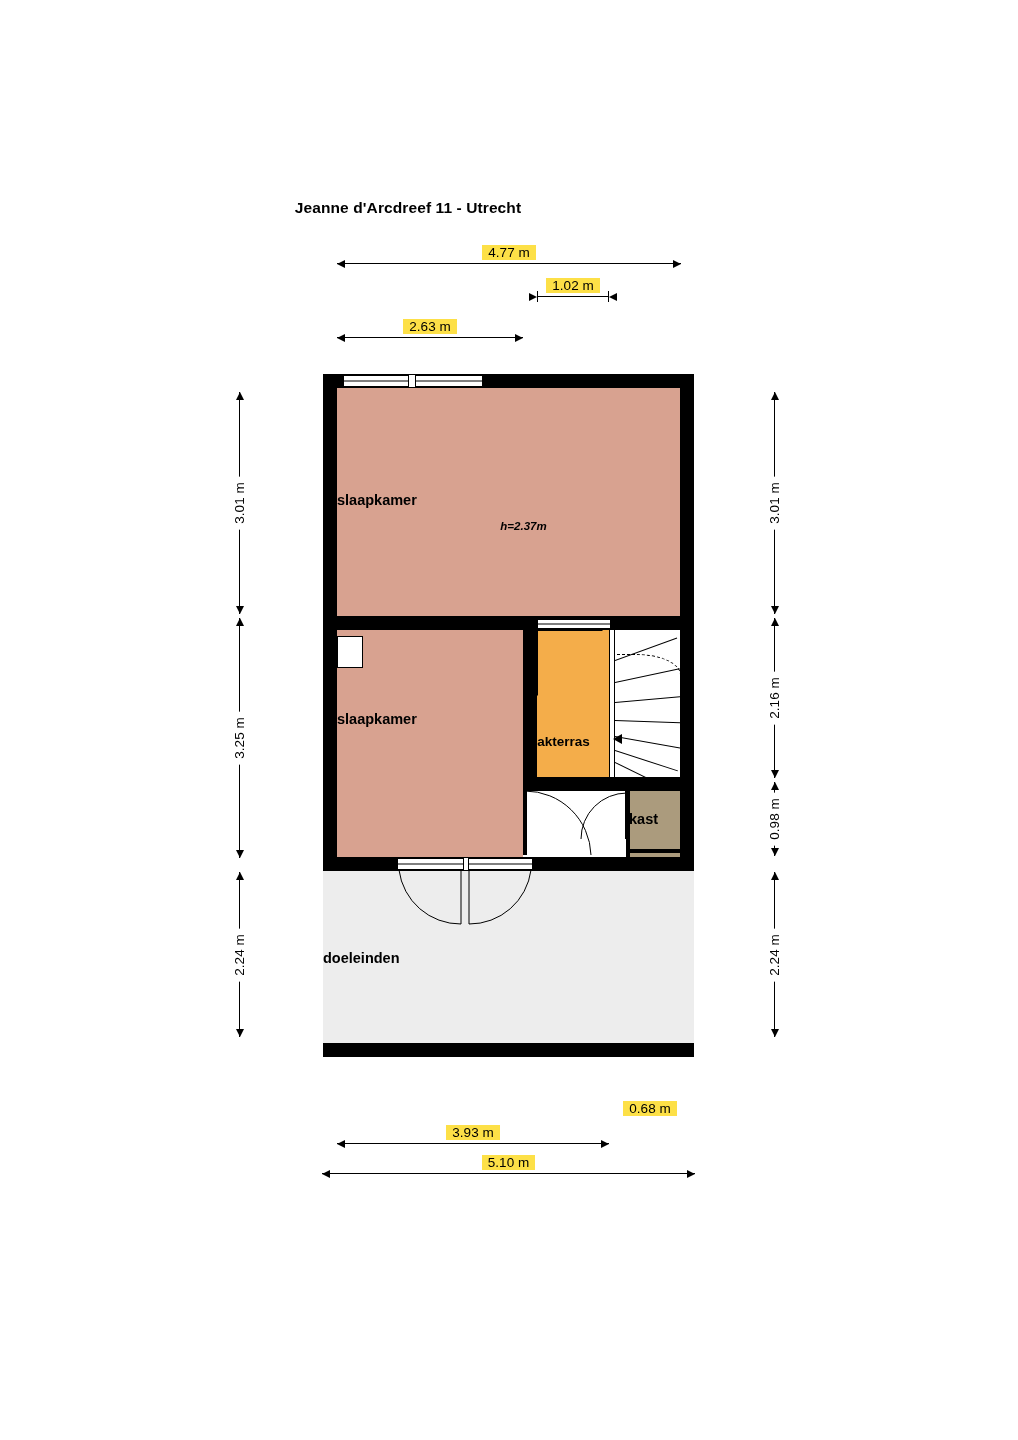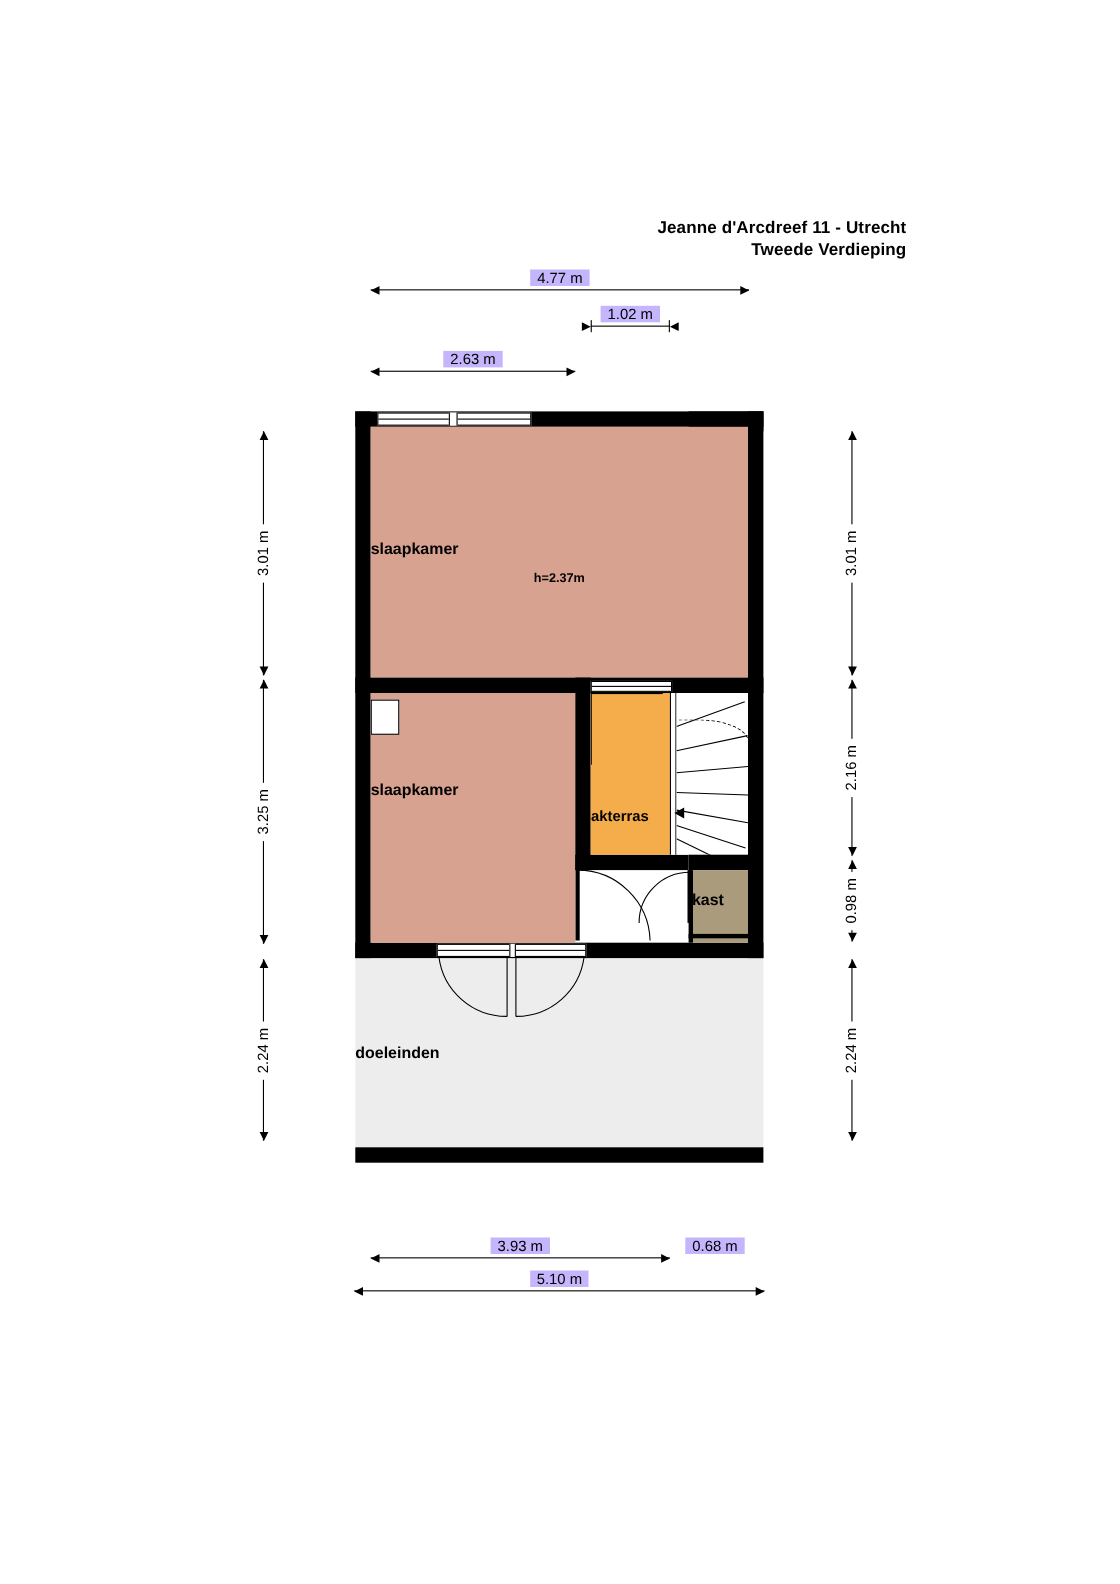--- a/index.html
+++ b/index.html
@@ -17,23 +17,23 @@
   }
   .page {
     position: absolute;
     inset: 0;
   }
 
   
   .title-block {
     position: absolute;
     top: 198px;
-    left: 12px;
+    left: 2px;
     width: 812px;
-    text-align: right;
+    text-align: center;
   }
   .title-line1 {
     font-size: 15.5px;
     font-weight: bold;
     letter-spacing: 0.1px;
     line-height: 20px;
   }
   .title-line2 {
     font-size: 15.5px;
     font-weight: bold;
@@ -74,21 +74,21 @@
   .dim-h .arr-r { right: 0; border-left: 8px solid #000; }
   .dim-h .arr-l-out { left: -8px; border-left: 8px solid #000; }
   .dim-h .arr-r-out { right: -8px; border-right: 8px solid #000; }
   .dim-h .lbl {
     position: absolute;
     top: -3px;
     left: 0;
     right: 0;
     text-align: center;
     font-size: 13.5px;
-    background: #c4b5fd;
+    background: #fde047;
     padding: 0 6px;
     width: fit-content;
     margin: 0 auto;
   }
 
   .dim-v {
     position: absolute;
     width: 22px;
   }
   .dim-v .line {
@@ -200,21 +200,20 @@
     border-right: 9px solid #000;
   }
 </style>
 </head>
 <body>
 
 <div class="page">
 
   <div class="title-block">
     <div class="title-line1">Jeanne d'Arcdreef 11 - Utrecht</div>
-    <div class="title-line2">Tweede Verdieping</div>
   </div>
 
   <div class="dim-h" style="left:337px; top:248px; width:344px;">
     <div class="line"></div>
     <div class="arr arr-l"></div>
     <div class="arr arr-r"></div>
     <div class="lbl">4.77 m</div>
   </div>
 
   <div class="dim-h" style="left:337px; top:281px; width:186px;margin-top:41px;">
@@ -294,21 +293,21 @@
     <div class="wall" style="left:0px; top:0px; width:14px; height:497px;"></div>
 
     <div class="wall" style="left:357px; top:0px; width:14px; height:497px;"></div>
 
     <div class="wall" style="left:0px; top:483px; width:371px; height:14px;"></div>
 
     <div class="wall" style="left:303px; top:0px; width:68px; height:18px;"></div>
 
     <div class="room fill-bed" style="left:14px; top:14px; width:343px; height:228px;"></div>
     <div class="room-label" style="top:118px; left:14px; width:343px;">slaapkamer</div>
-    <div class="room-sub" style="top:146px; left:14px; width:343px;">h=2.37m</div>
+    <div class="room-sub" style="top:146px; left:29px; width:343px;font-style:italic;">h=2.37m</div>
 
     <div class="window" style="left:20px; top:1px; width:140px; height:12px;"></div>
     <div style="position:absolute; left:85px; top:1px; width:8px; height:12px; border-left:1px solid #000; border-right:1px solid #000; box-sizing:border-box; background:#fff;"></div>
 
     <div class="wall" style="left:0px; top:242px; width:371px; height:14px;"></div>
 
     <div class="room fill-bed" style="left:14px; top:256px; width:186px; height:227px;"></div>
     <div class="room-label" style="top:337px; left:14px; width:186px;">slaapkamer</div>
 
     <div style="position:absolute; left:14px; top:262px; width:26px; height:32px; background:#fff; border:1px solid #000; box-sizing:border-box;"></div>
@@ -372,21 +371,21 @@
 
   </div>
 
   <div class="dim-h" style="left:337px; top:1128px; width:272px;">
     <div class="line"></div>
     <div class="arr arr-l"></div>
     <div class="arr arr-r"></div>
     <div class="lbl">3.93 m</div>
   </div>
 
-  <div class="dim-h" style="left:609px; top:1128px; width:82px;">
+  <div class="dim-h" style="left:609px; top:1104px; width:82px;">
     <div class="lbl" style="position:absolute; top:-3px; left:0; right:0;">0.68 m</div>
   </div>
 
   <div class="dim-h" style="left:322px; top:1158px; width:373px;">
     <div class="line"></div>
     <div class="arr arr-l"></div>
     <div class="arr arr-r"></div>
     <div class="lbl">5.10 m</div>
   </div>
 

